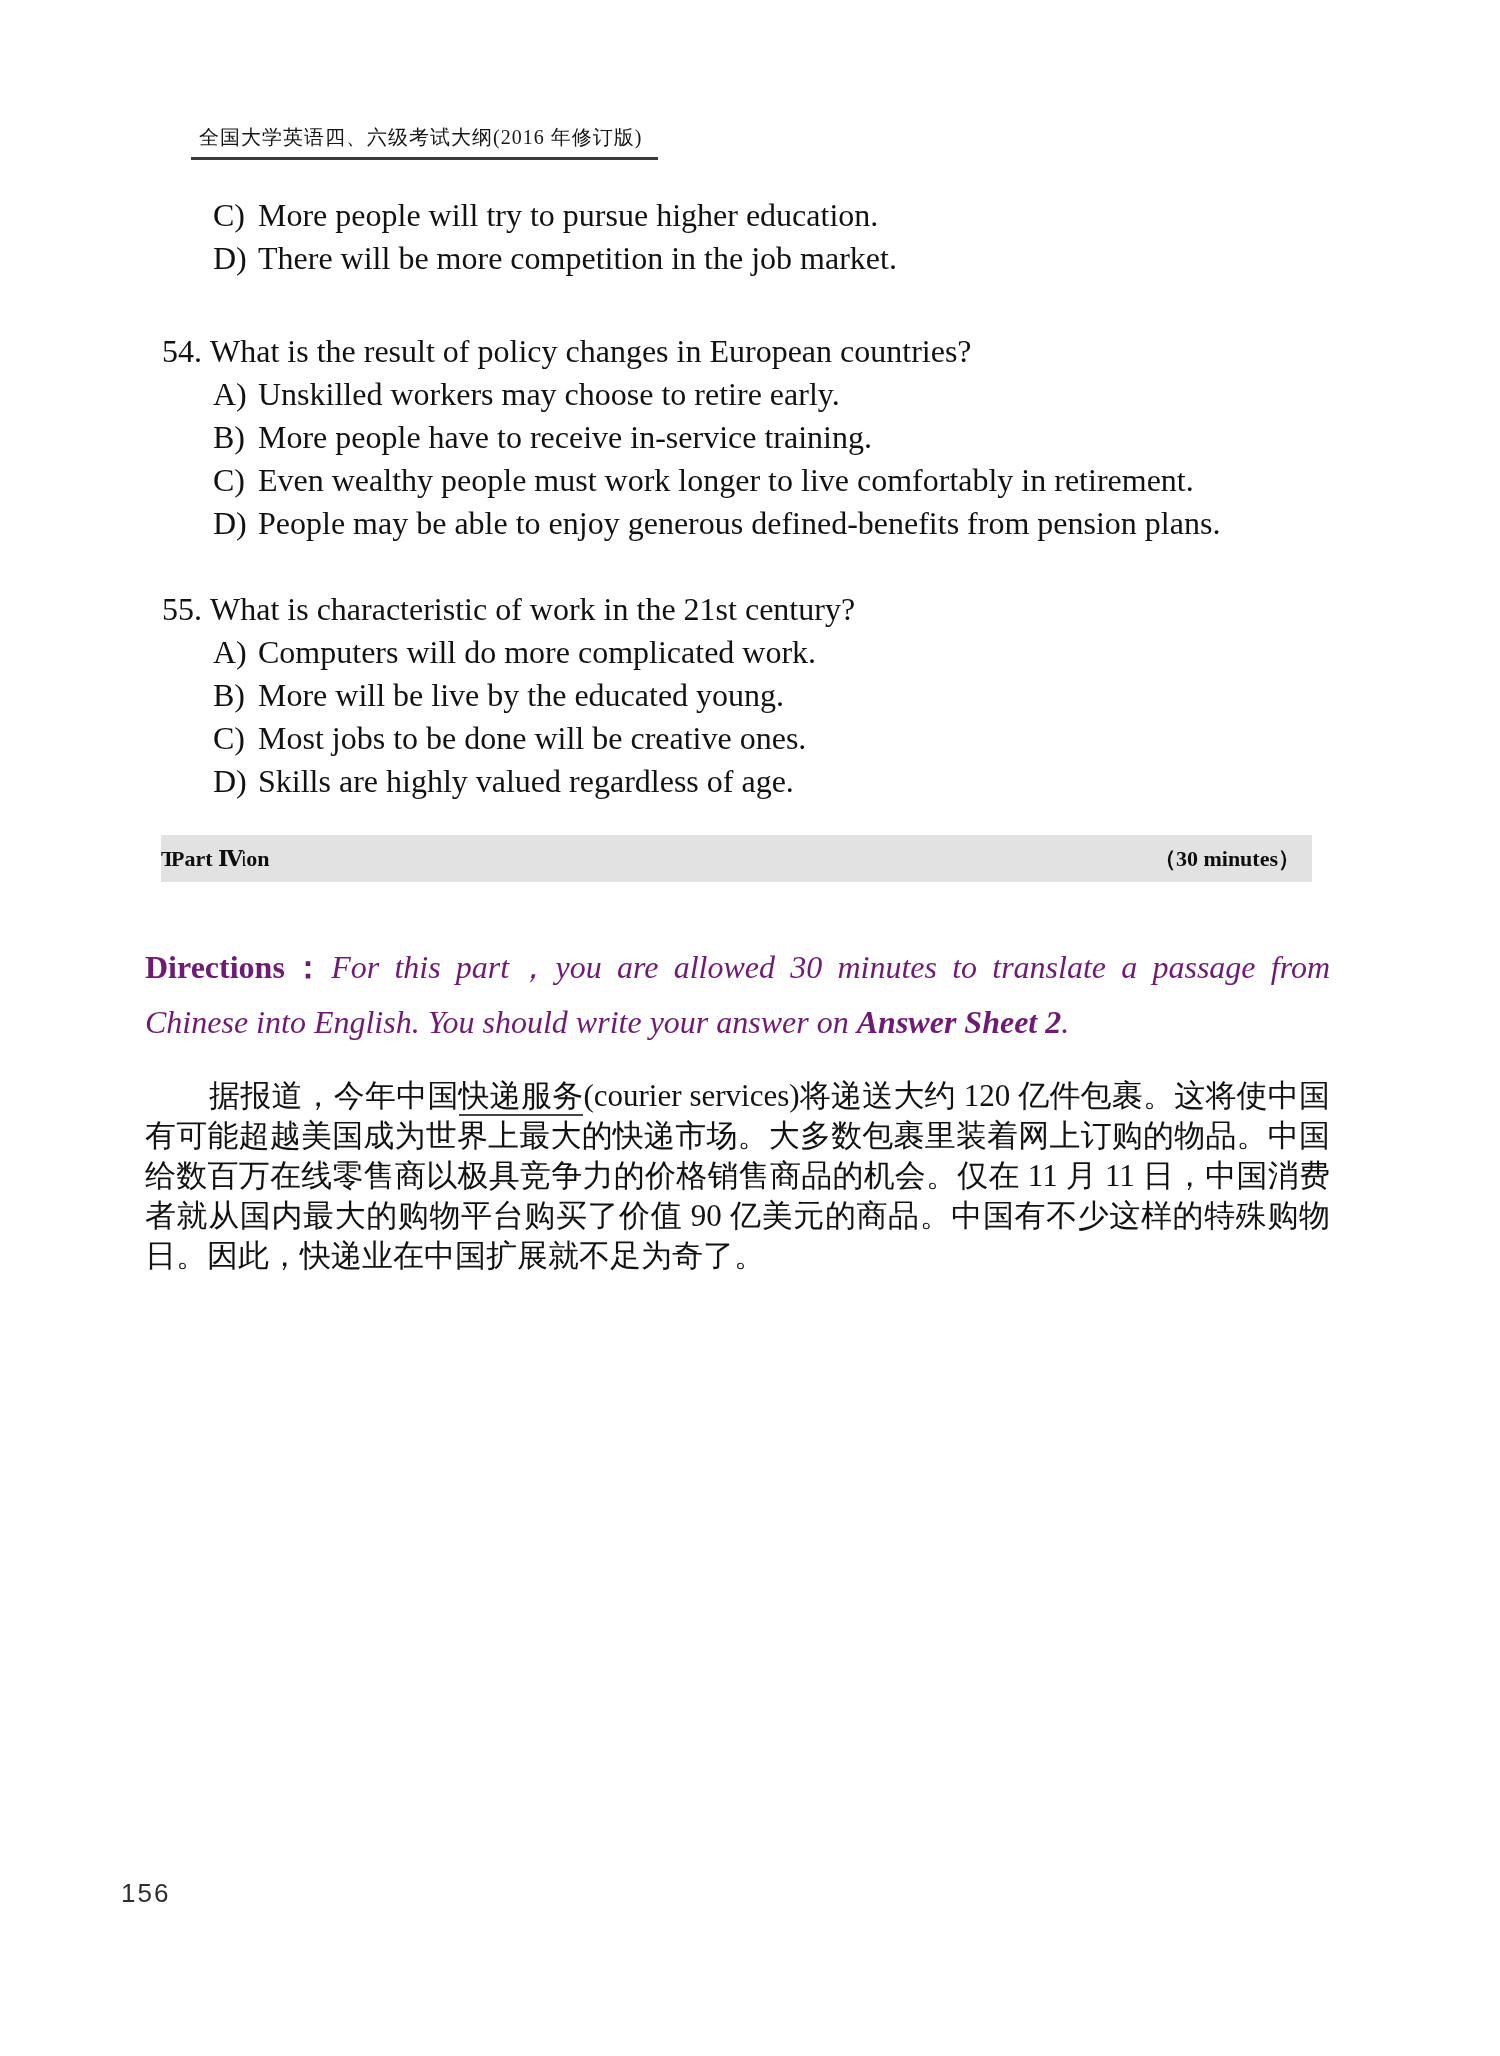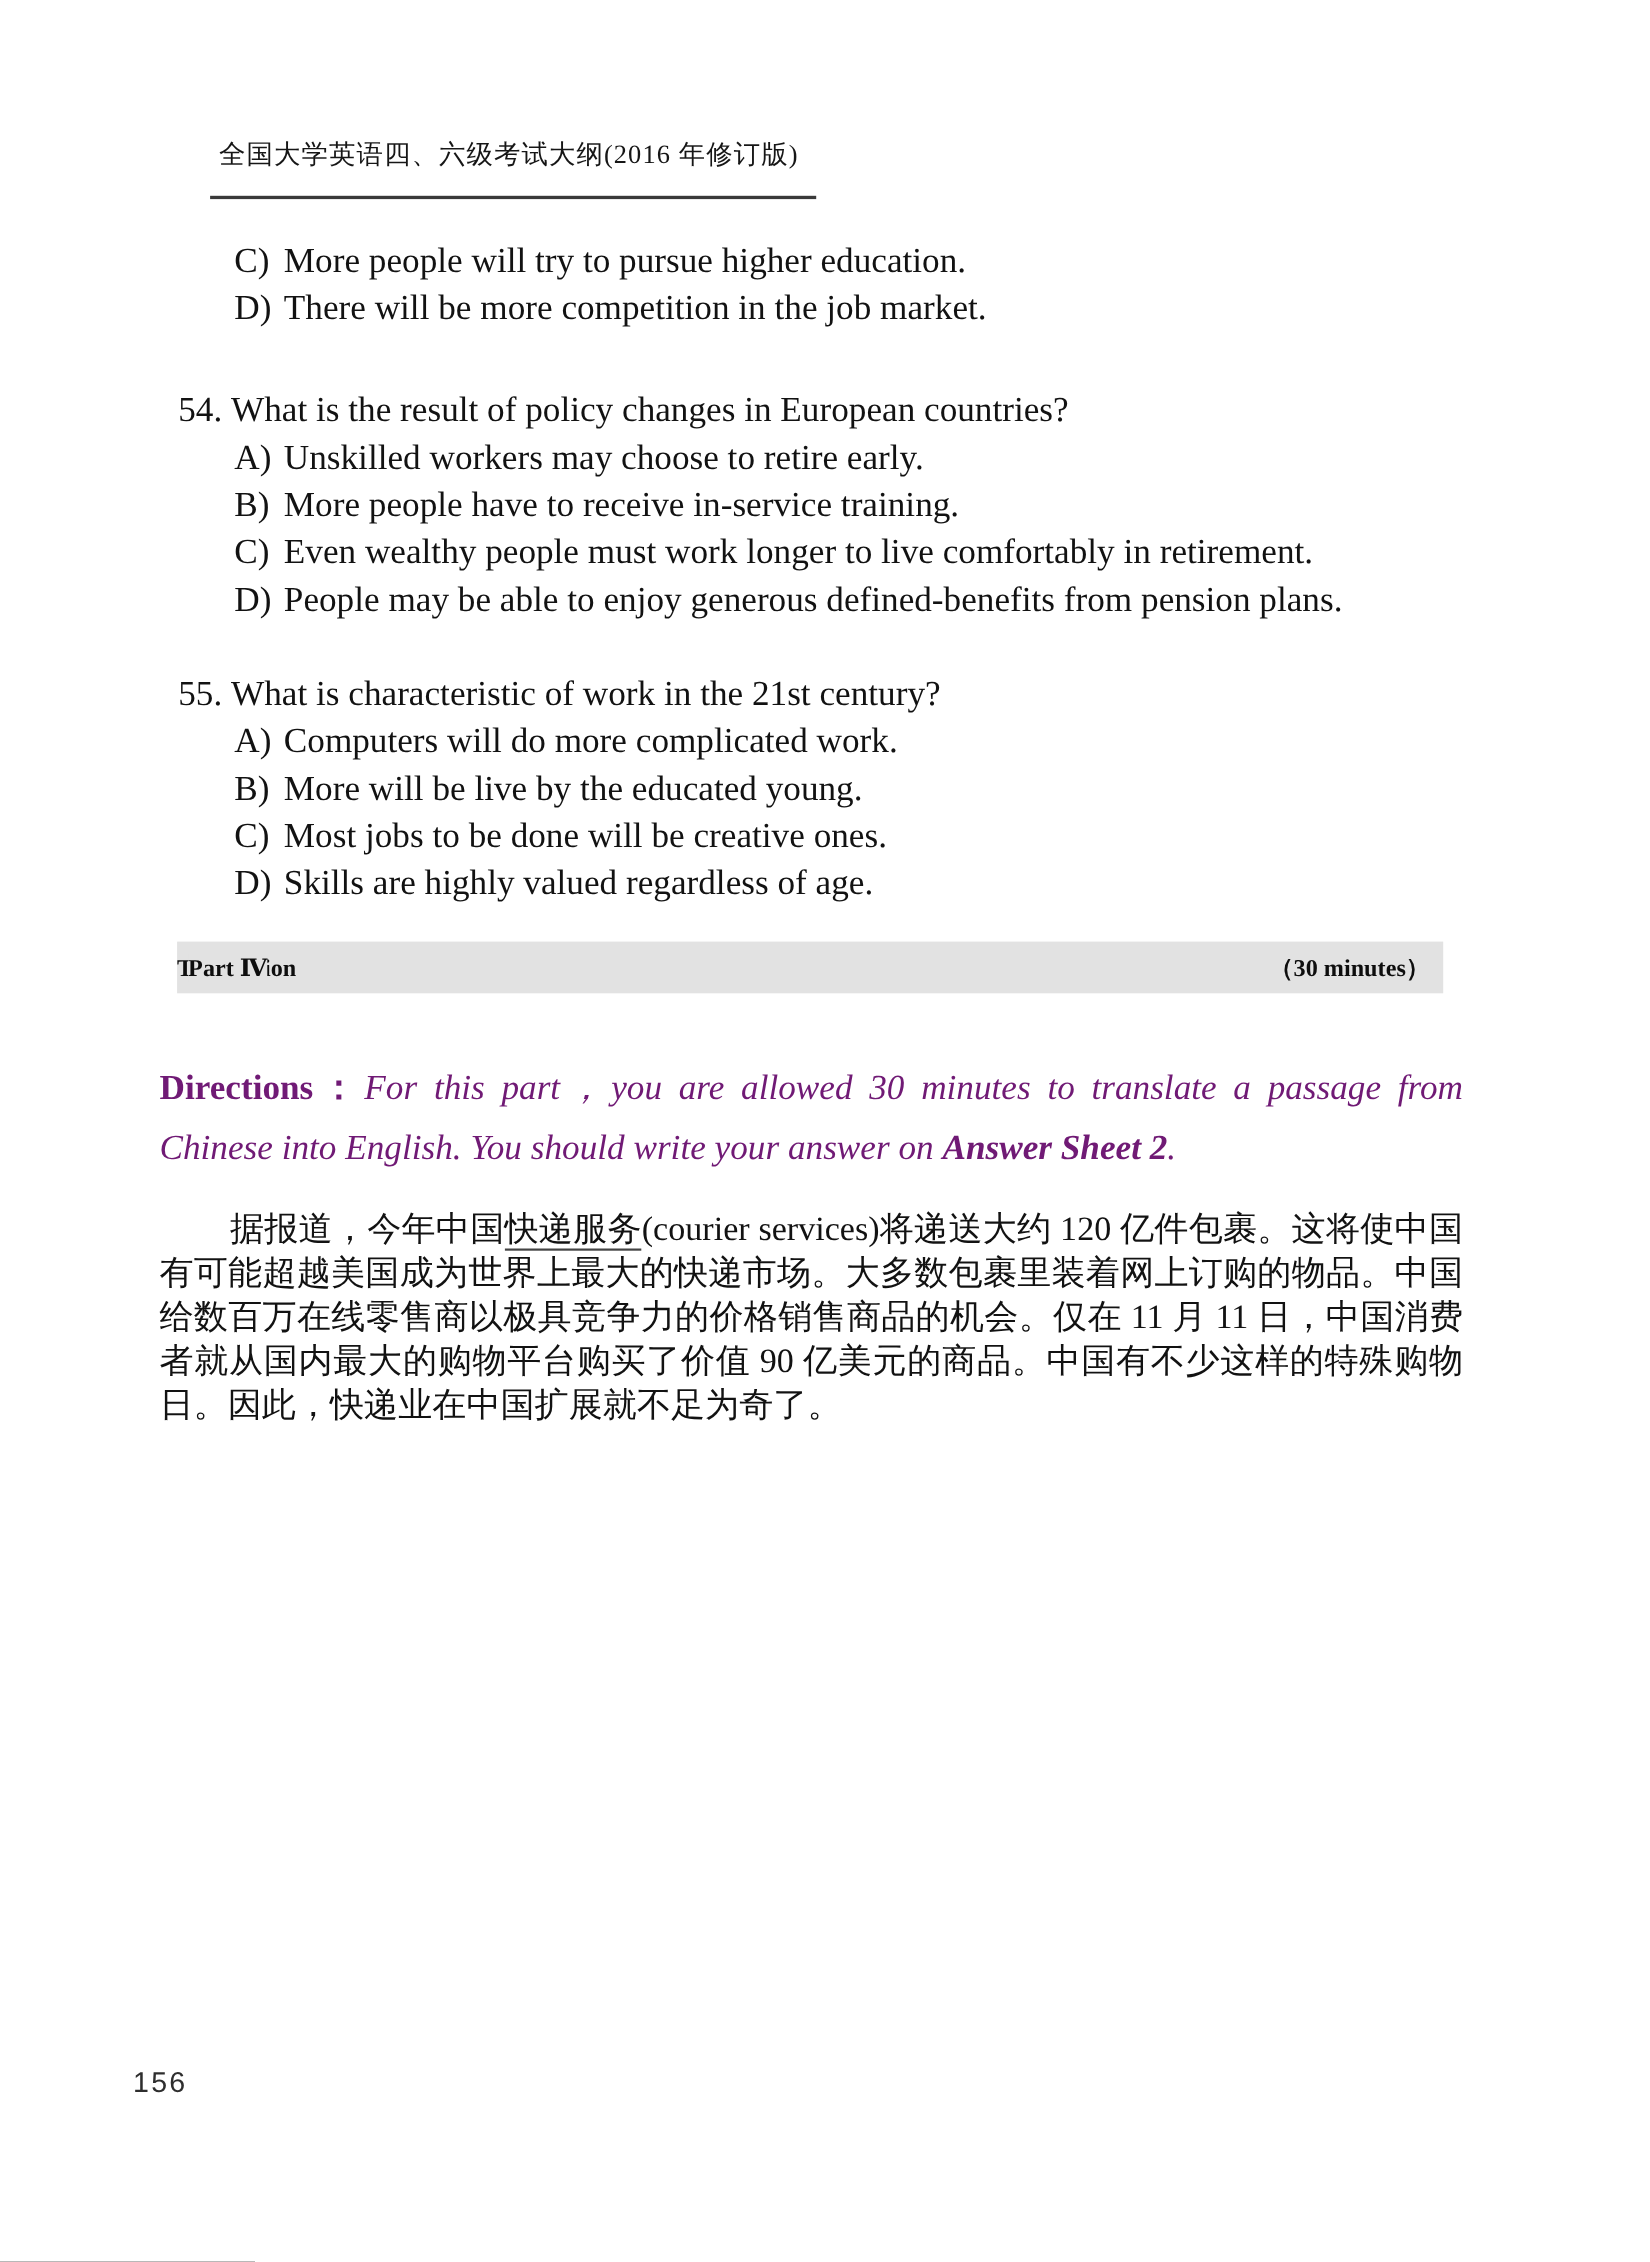--- a/index.html
+++ b/index.html
@@ -13,25 +13,25 @@
     font-family: "Liberation Serif", "DejaVu Serif", serif;
     overflow: hidden;
   }
   .content { padding: 0 170px 0 145px; }
 
   
   .header-wrap { padding-top: 124px; }
   .running-head {
     display: inline-block;
     margin-left: 46px;
-    font-size: 24px;
+    font-size: 20px;
     letter-spacing: 1px;
     color: #161616;
     border-bottom: 3px solid #3a3a3a;
-    padding: 0 16px 22px 8px;
+    padding: 0 16px 6px 8px;
   }
 
   
   .opt-line {
     font-size: 32px;
     line-height: 43px;
     padding-left: 113px;
     text-indent: -45px;
     color: #121212;
   }

